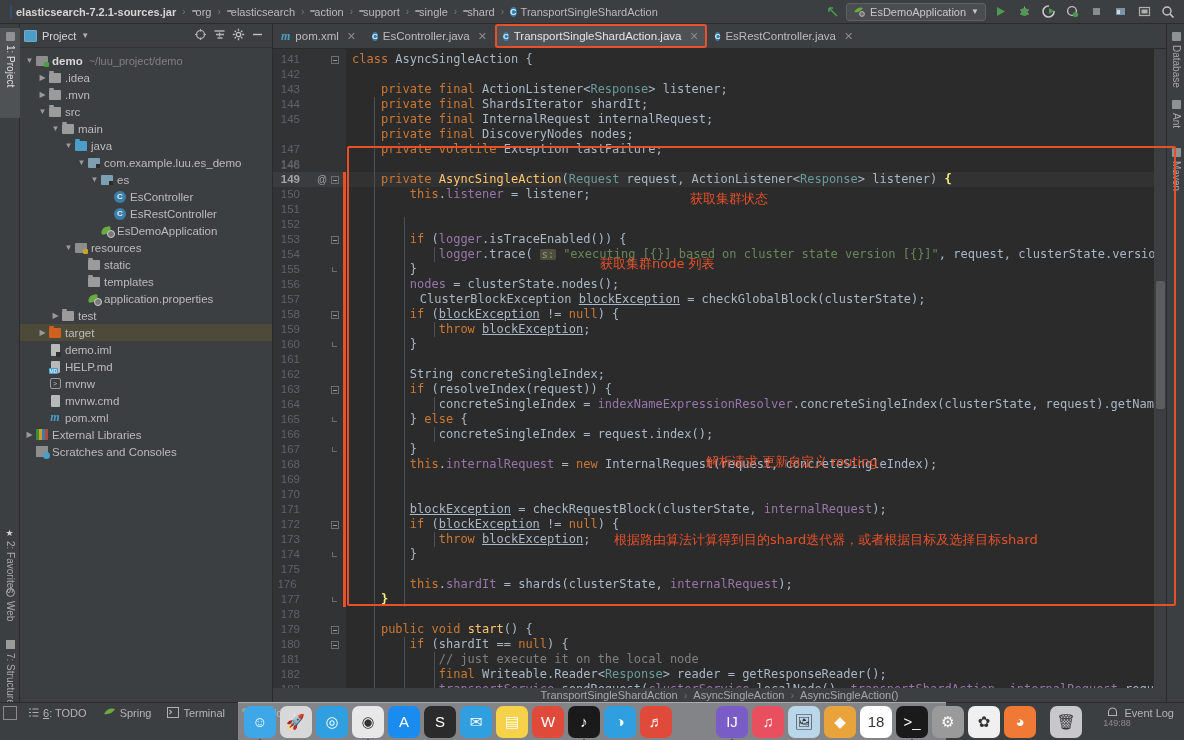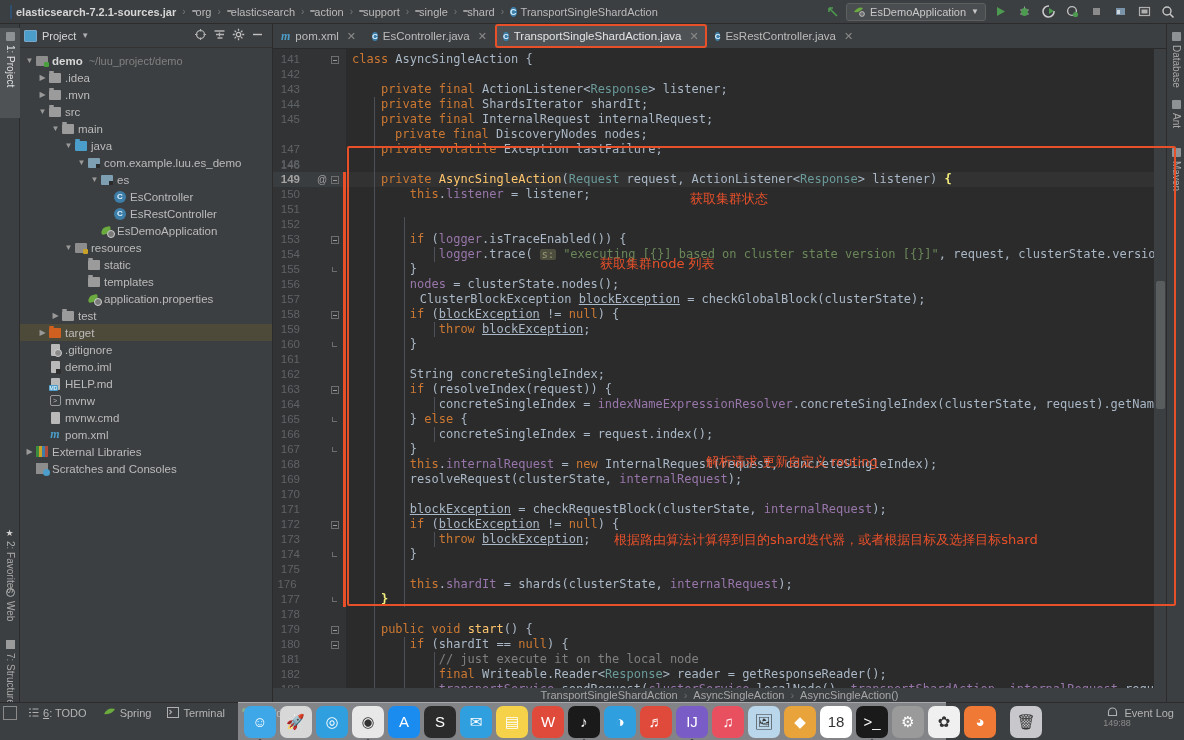--- a/index.html
+++ b/index.html
@@ -433,27 +433,20 @@
           <span class="f-gray"></span>
         </span>
         <span class="lbl">test</span>
       </div>
       <div class="row sel" style="padding-left: 17px;">
         <span class="tw">▶</span>
         <span class="rico">
           <span class="f-orange"></span>
         </span>
         <span class="lbl">target</span>
-      </div>
-      <div class="row" style="padding-left: 17px;">
-        <span class="tw"></span>
-        <span class="rico">
-          <span class="doc-ico gi"></span>
-        </span>
-        <span class="lbl">.gitignore</span>
       </div>
       <div class="row" style="padding-left: 17px;">
         <span class="tw"></span>
         <span class="rico">
           <span class="doc-ico iml"></span>
         </span>
         <span class="lbl">demo.iml</span>
       </div>
       <div class="row" style="padding-left: 17px;">
         <span class="tw"></span>
@@ -584,21 +577,21 @@
       <div class="lnum" style="top: 619px;">182</div>
       <div class="lnum" style="top: 634px;">183</div>
       <div class="lnum" style="top: 649px;">184</div>
     </div>
   <div id="codearea">
       <div class="cline" style="top: 3px; left: 6px;"><span class="k">class</span> AsyncSingleAction {</div>
       <div class="cline" style="top: 18px; left: 6px;"></div>
       <div class="cline" style="top: 33px; left: 6px;">    <span class="k">private final</span> ActionListener&lt;<span class="tp">Response</span>&gt; listener;</div>
       <div class="cline" style="top: 48px; left: 6px;">    <span class="k">private final</span> ShardsIterator shardIt;</div>
       <div class="cline" style="top: 63px; left: 6px;">    <span class="k">private final</span> InternalRequest internalRequest;</div>
-      <div class="cline" style="top: 78px; left: 20px;">    <span class="k">private final</span> DiscoveryNodes nodes;</div>
+      <div class="cline" style="top: 78px; left: 6px;">    <span class="k">private final</span> DiscoveryNodes nodes;</div>
       <div class="cline" style="top: 93px; left: 6px;">    <span class="k">private volatile</span> Exception lastFailure;</div>
       <div class="cline" style="top: 108px; left: 6px;"></div>
       <div class="cur-line-bg" style="top: 123px;"></div>
       <div class="cline" style="top: 123px; left: 6px;">    <span class="k">private</span> <span class="mc">AsyncSingleAction</span>(<span class="tp">Request</span> request, ActionListener&lt;<span class="tp">Response</span>&gt; listener) <span class="bracehl">{</span></div>
       <div class="cline" style="top: 138px; left: 6px;">        <span class="k">this</span>.<span class="fd">listener</span> = listener;</div>
       <div class="cline" style="top: 153px; left: 6px;"></div>
       <div class="cline" style="top: 183px; left: 6px;">        <span class="k">if</span> (<span class="fd">logger</span>.isTraceEnabled()) {</div>
       <div class="cline" style="top: 198px; left: 6px;">            <span class="fd">logger</span>.trace( <span class="hintbox">s:</span> <span class="s">"executing [{}] based on cluster state version [{}]"</span>, request, clusterState.version());</div>
       <div class="cline" style="top: 213px; left: 6px;">        }</div>
       <div class="cline" style="top: 228px; left: 6px;">        <span class="fd">nodes</span> = clusterState.nodes();</div>
@@ -607,21 +600,20 @@
       <div class="cline" style="top: 273px; left: 6px;">            <span class="k">throw</span> <span class="idu">blockException</span>;</div>
       <div class="cline" style="top: 288px; left: 6px;">        }</div>
       <div class="cline" style="top: 303px; left: 6px;"></div>
       <div class="cline" style="top: 318px; left: 6px;">        String concreteSingleIndex;</div>
       <div class="cline" style="top: 333px; left: 6px;">        <span class="k">if</span> (resolveIndex(request)) {</div>
       <div class="cline" style="top: 348px; left: 6px;">            concreteSingleIndex = <span class="fd">indexNameExpressionResolver</span>.concreteSingleIndex(clusterState, request).getName();</div>
       <div class="cline" style="top: 363px; left: 6px;">        } <span class="k">else</span> {</div>
       <div class="cline" style="top: 378px; left: 6px;">            concreteSingleIndex = request.index();</div>
       <div class="cline" style="top: 393px; left: 6px;">        }</div>
       <div class="cline" style="top: 408px; left: 6px;">        <span class="k">this</span>.<span class="fd">internalRequest</span> = <span class="k">new</span> InternalRequest(request, concreteSingleIndex);</div>
-      <div class="cline" style="top: 423px; left: 6px;">        resolveRequest(clusterState, <span class="fd">internalRequest</span>);</div>
       <div class="cline" style="top: 438px; left: 6px;"></div>
       <div class="cline" style="top: 453px; left: 6px;">        <span class="idu">blockException</span> = checkRequestBlock(clusterState, <span class="fd">internalRequest</span>);</div>
       <div class="cline" style="top: 468px; left: 6px;">        <span class="k">if</span> (<span class="idu">blockException</span> != <span class="k">null</span>) {</div>
       <div class="cline" style="top: 483px; left: 6px;">            <span class="k">throw</span> <span class="idu">blockException</span>;</div>
       <div class="cline" style="top: 498px; left: 6px;">        }</div>
       <div class="cline" style="top: 513px; left: 6px;"></div>
       <div class="cline" style="top: 528px; left: 6px;">        <span class="k">this</span>.<span class="fd">shardIt</span> = shards(clusterState, <span class="fd">internalRequest</span>);</div>
       <div class="cline" style="top: 543px; left: 6px;">    <span class="bracehl">}</span></div>
       <div class="cline" style="top: 558px; left: 6px;"></div>
       <div class="cline" style="top: 573px; left: 6px;">    <span class="k">public void</span> <span class="mc">start</span>() {</div>
@@ -714,21 +706,21 @@
     <div class="dock-ico" style="background: rgb(47, 159, 224);">◎</div>
     <div class="dock-ico" style="background: rgb(232, 232, 232); color: rgb(51, 51, 51);">◉<span class="dot"></span></div>
     <div class="dock-ico" style="background: rgb(26, 140, 240);">A</div>
     <div class="dock-ico" style="background: rgb(43, 43, 43);">S</div>
     <div class="dock-ico" style="background: rgb(47, 159, 224);">✉</div>
     <div class="dock-ico" style="background: rgb(245, 210, 74);">▤</div>
     <div class="dock-ico" style="background: rgb(224, 74, 58);">W</div>
     <div class="dock-ico" style="background: rgb(26, 26, 26);">♪<span class="dot"></span></div>
     <div class="dock-ico" style="background: rgb(47, 159, 224);">◑</div>
     <div class="dock-ico" style="background: rgb(224, 74, 58);">♬</div>
-    <div class="dock-ico" style="background: rgb(122, 92, 198);">IJ<span class="dot"></span></div>
+    <div class="dock-ico" style="background: rgb(122, 92, 198); margin-left: 40px;">IJ<span class="dot"></span></div>
     <div class="dock-ico" style="background: rgb(232, 80, 95);">♫</div>
     <div class="dock-ico" style="background: rgb(185, 214, 234); color: rgb(51, 51, 51);">🖼</div>
     <div class="dock-ico" style="background: rgb(232, 163, 58);">◆</div>
     <div class="dock-ico" style="background: rgb(255, 255, 255); color: rgb(51, 51, 51);">18</div>
     <div class="dock-ico" style="background: rgb(26, 26, 26);">&gt;_<span class="dot"></span></div>
     <div class="dock-ico" style="background: rgb(154, 154, 154);">⚙</div>
     <div class="dock-ico" style="background: rgb(240, 240, 240); color: rgb(51, 51, 51);">✿</div>
     <div class="dock-ico" style="background: rgb(240, 122, 53);">◕</div>
     <div class="dock-sep"></div>
     <div class="dock-ico" style="background: rgb(200, 200, 204); color: rgb(51, 51, 51);">🗑</div>

